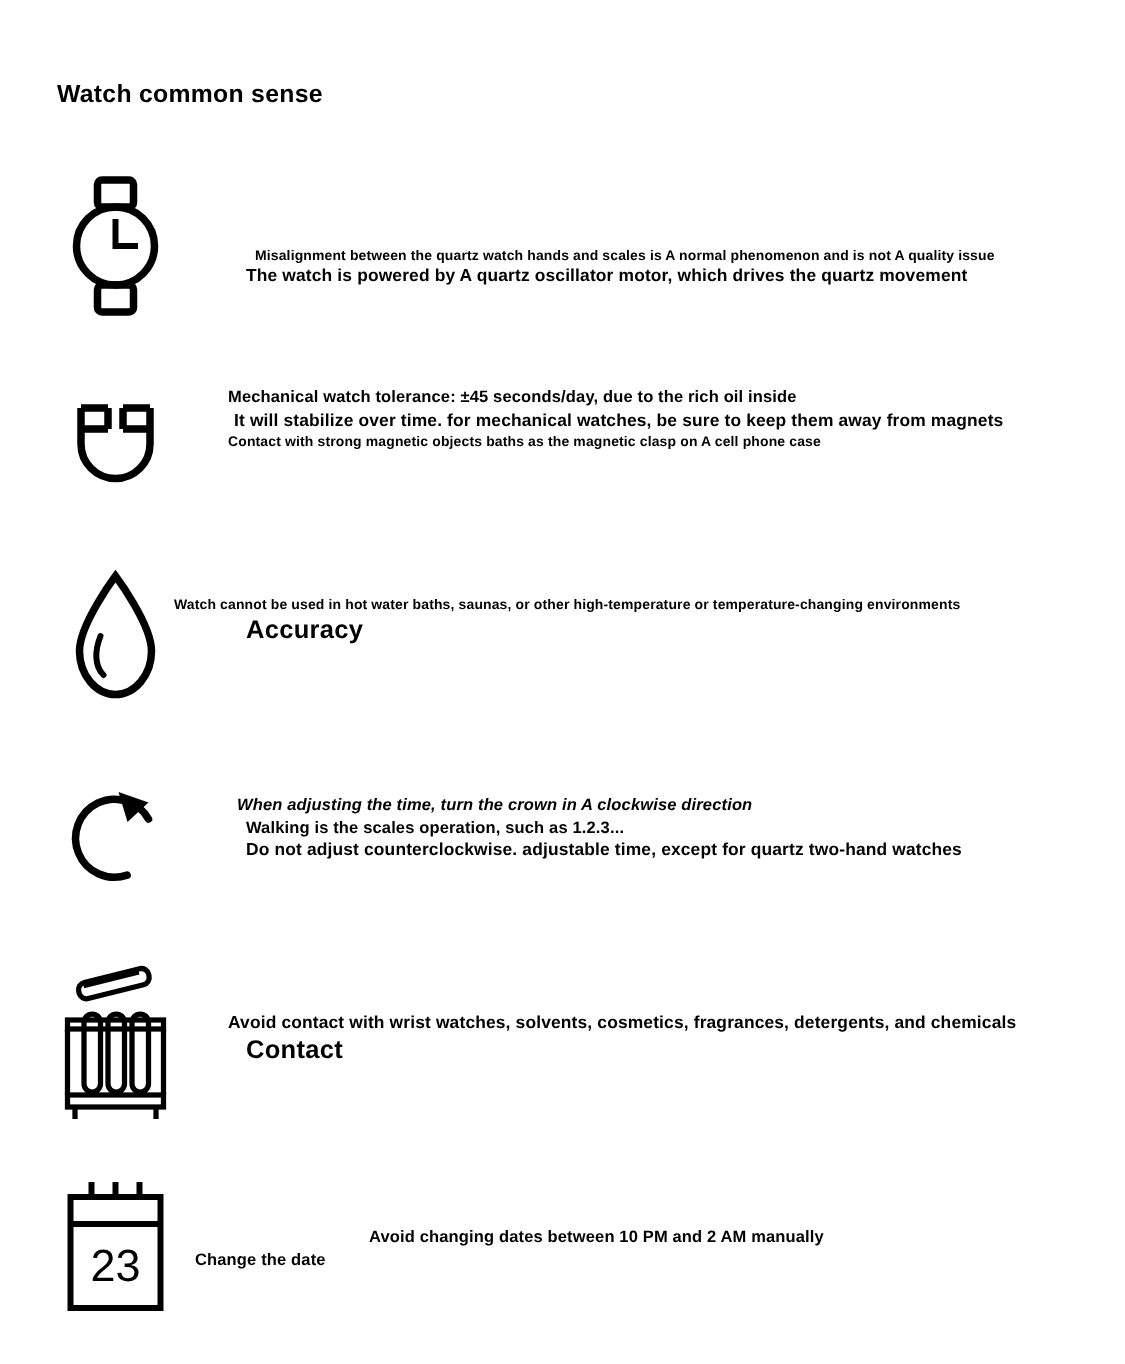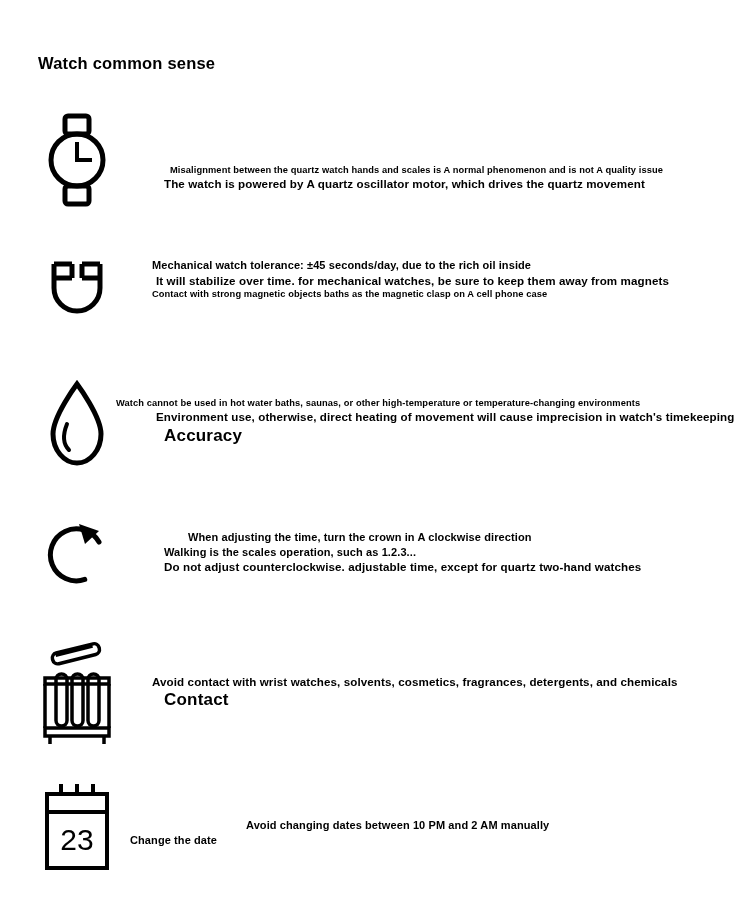--- a/index.html
+++ b/index.html
@@ -24,21 +24,21 @@
   .section {
     position: absolute;
     left: 0;
     width: 750px;
   }
   .icon-box {
     position: absolute;
     left: 34px;
     width: 86px;
     display: flex;
-    align-items: flex-start;
+    align-items: flex-end;
     justify-content: center;
   }
   .lines {
     position: absolute;
     left: 130px;
     width: 620px;
   }
   .line {
     display: block;
     white-space: nowrap;
@@ -71,21 +71,21 @@
   #sec-4 .lines { top: 34px; }
 
   #sec-5 { top: 782px; }
   #sec-5 .icon-box { top: 0; height: 96px; }
   #sec-5 .lines { top: 36px; }
   .i-12 { }
   .i-18 { margin-left: 34px; }
   .i-22 { margin-left: 22px; }
   .i-26 { margin-left: 26px; }
   .i-40 { margin-left: 40px; }
-  .i-58 { margin-left: 58px; }
+  .i-58 { margin-left: 28px; font-style: italic; }
   .i-80 { margin-left: 116px; }
   .i-m14 { margin-left: -14px; }
   svg { display: block; }
 </style>
 </head>
 <body>
 
 <div class="page-title">Watch common sense</div>
 
 <div class="section" id="sec-0">
@@ -122,21 +122,20 @@
 
 <div class="section" id="sec-2">
   <div class="icon-box">
     <svg width="72" height="92" viewBox="0 0 72 92">
       <path d="M36 6 C36 6 12 38 12 56 C12 72 23 85 36 85 C49 85 60 72 60 56 C60 38 36 6 36 6 Z" fill="none" stroke="#000" stroke-width="5"></path>
       <path d="M26 46 C22 56 22 66 28 72" fill="none" stroke="#000" stroke-width="4" stroke-linecap="round"></path>
     </svg>
   </div>
   <div class="lines">
     <span class="line t-small i-m14">Watch cannot be used in hot water baths, saunas, or other high-temperature or temperature-changing environments</span>
-    <span class="line t-mid i-26">Environment use, otherwise, direct heating of movement will cause imprecision in watch's timekeeping</span>
     <span class="line t-huge i-18">Accuracy</span>
   </div>
 </div>
 
 <div class="section" id="sec-3">
   <div class="icon-box">
     <svg width="72" height="80" viewBox="0 0 72 80">
       <path d="M52 18 A26 26 0 1 0 50 58" fill="none" stroke="#000" stroke-width="5" stroke-linecap="round" transform="rotate(18 36 40)"></path>
       <path d="M38 6 L58 13 L44 26 Z" fill="#000"></path>
     </svg>

